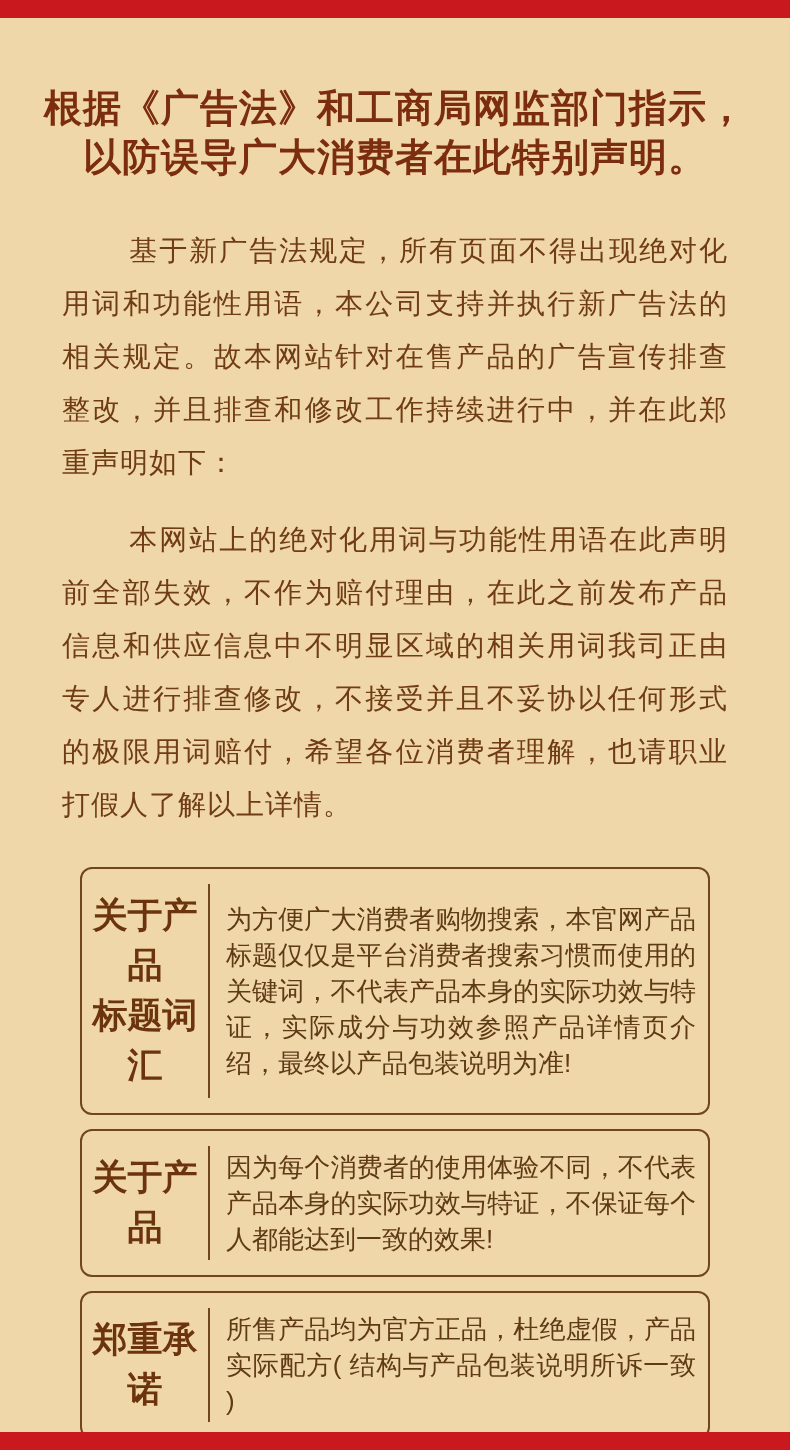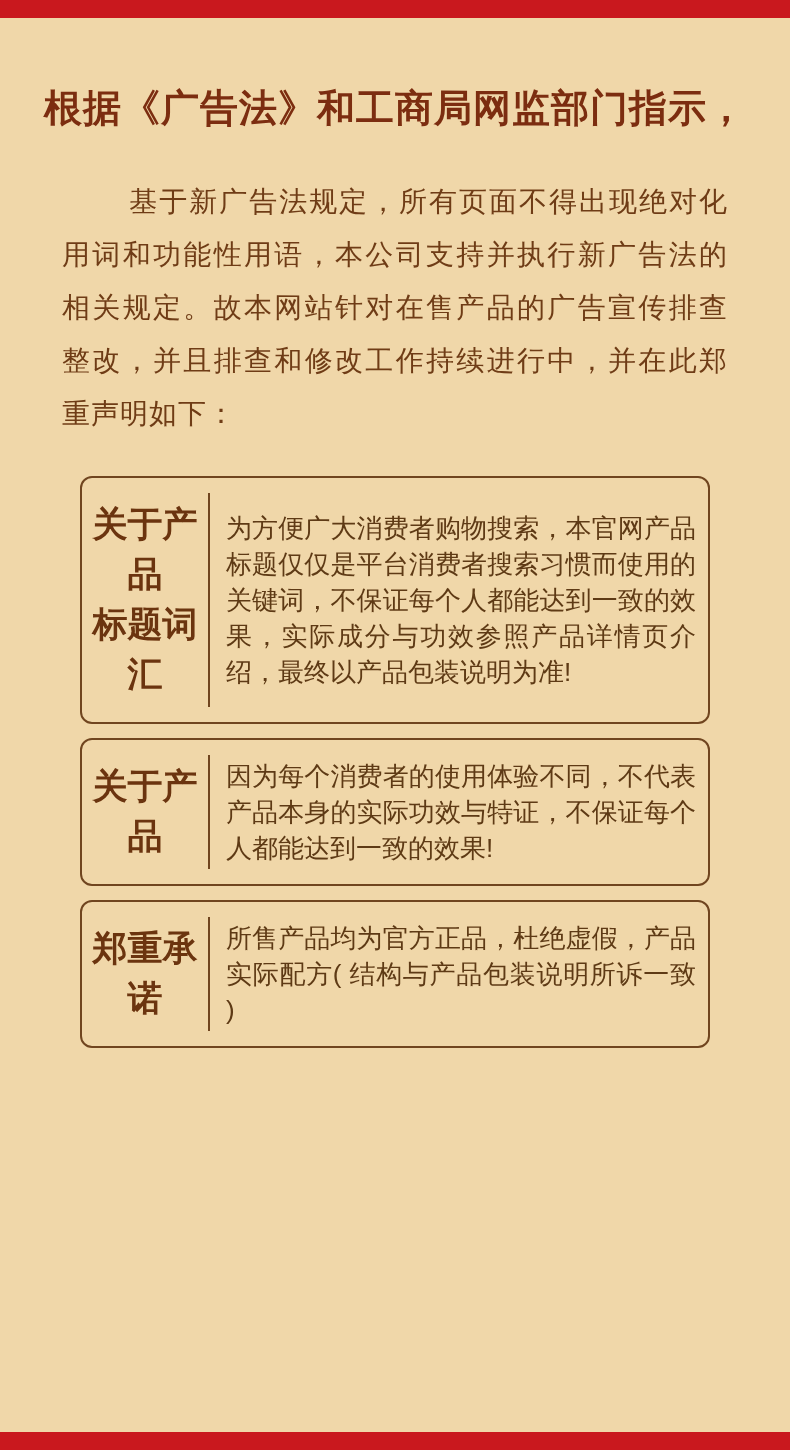--- a/index.html
+++ b/index.html
@@ -99,35 +99,37 @@
 </style>
 </head>
 <body>
 
 <div class="page">
 
   <div class="band top"></div>
 
   <h1 class="heading">
     <span>根据《广告法》和工商局网监部门指示，</span><br>
+    <span>以防误导广大消费者在此特别声明。</span>
   </h1>
 
   <p class="para first">基于新广告法规定，所有页面不得出现绝对化用词和功能性用语，本公司支持并执行新广告法的相关规定。故本网站针对在售产品的广告宣传排查整改，并且排查和修改工作持续进行中，并在此郑重声明如下：</p>
 
+  <p class="para second">本网站上的绝对化用词与功能性用语在此声明前全部失效，不作为赔付理由，在此之前发布产品信息和供应信息中不明显区域的相关用词我司正由专人进行排查修改，不接受并且不妥协以任何形式的极限用词赔付，希望各位消费者理解，也请职业打假人了解以上详情。</p>
 
   <div class="boxes">
 
     <div class="notice-box tall">
       <div class="box-label">
         <span>关于产品</span>
         <span>标题词汇</span>
       </div>
       <div class="box-divider"></div>
       <div class="box-text">
-        <span>为方便广大消费者购物搜索，本官网产品标题仅仅是平台消费者搜索习惯而使用的关键词，不保证每个人都能达到一致的效果，实际成分与功效参照产品详情页介绍，最终以产品包装说明为准!</span>
+        <span>为方便广大消费者购物搜索，本官网产品标题仅仅是平台消费者搜索习惯而使用的关键词，不代表产品本身的实际功效与特证，实际成分与功效参照产品详情页介绍，最终以产品包装说明为准!</span>
       </div>
     </div>
 
     <div class="notice-box short">
       <div class="box-label">
         <span>关于产品</span>
       </div>
       <div class="box-divider"></div>
       <div class="box-text">
         <span>因为每个消费者的使用体验不同，不代表产品本身的实际功效与特证，不保证每个人都能达到一致的效果!</span>

